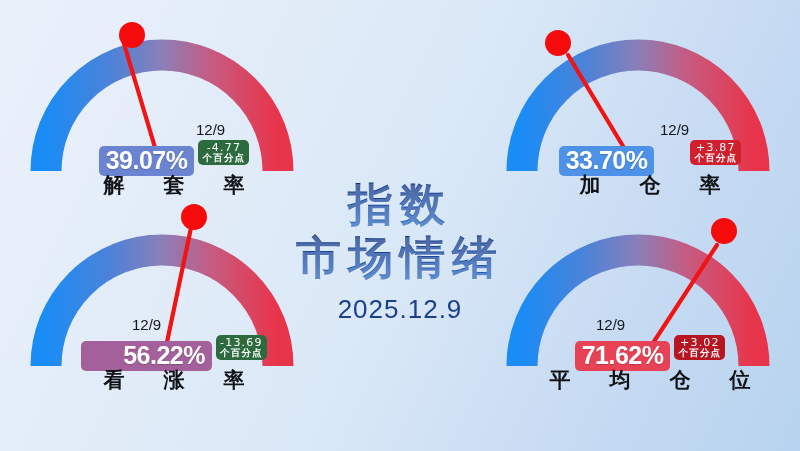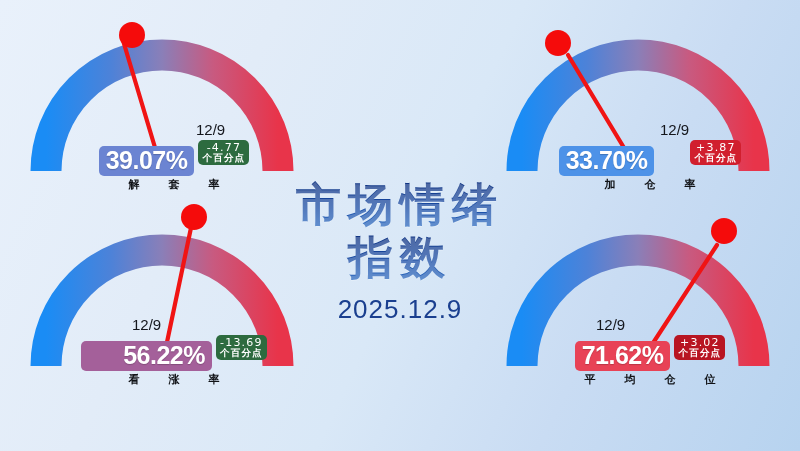--- a/index.html
+++ b/index.html
@@ -136,37 +136,37 @@
     font-weight: normal;
     letter-spacing: 1.2px;
   }
   .delta-unit {
     display: block;
     font-size: 9.5px;
     font-weight: bold;
     letter-spacing: 1.2px;
   }
   .metric-name {
-    margin-top: 10px;
+    margin-top: 4px;
     font-family: "DejaVu Sans", "Liberation Sans", sans-serif;
-    font-size: 11px;
+    font-size: 21px;
     font-weight: bold;
     letter-spacing: 9px;
     text-indent: 9px;
     color: #101216;
   }
 </style>
 </head>
 <body>
 
 <div id="stage">
 
   <div class="center-block">
+    <div class="title-line second">指数</div>
     <div class="title-line">市场情绪</div>
-    <div class="title-line second">指数</div>
     <div class="title-date">2025.12.9</div>
   </div>
 
   <div class="gauge g1">
     <svg viewBox="0 0 300 215">
       <defs>
         <linearGradient id="arcgrad1" x1="0" y1="0" x2="1" y2="0">
           <stop offset="0%" stop-color="#1a8cf5"></stop>
           <stop offset="28%" stop-color="#4d82d8"></stop>
           <stop offset="50%" stop-color="#8a7fb8"></stop>

